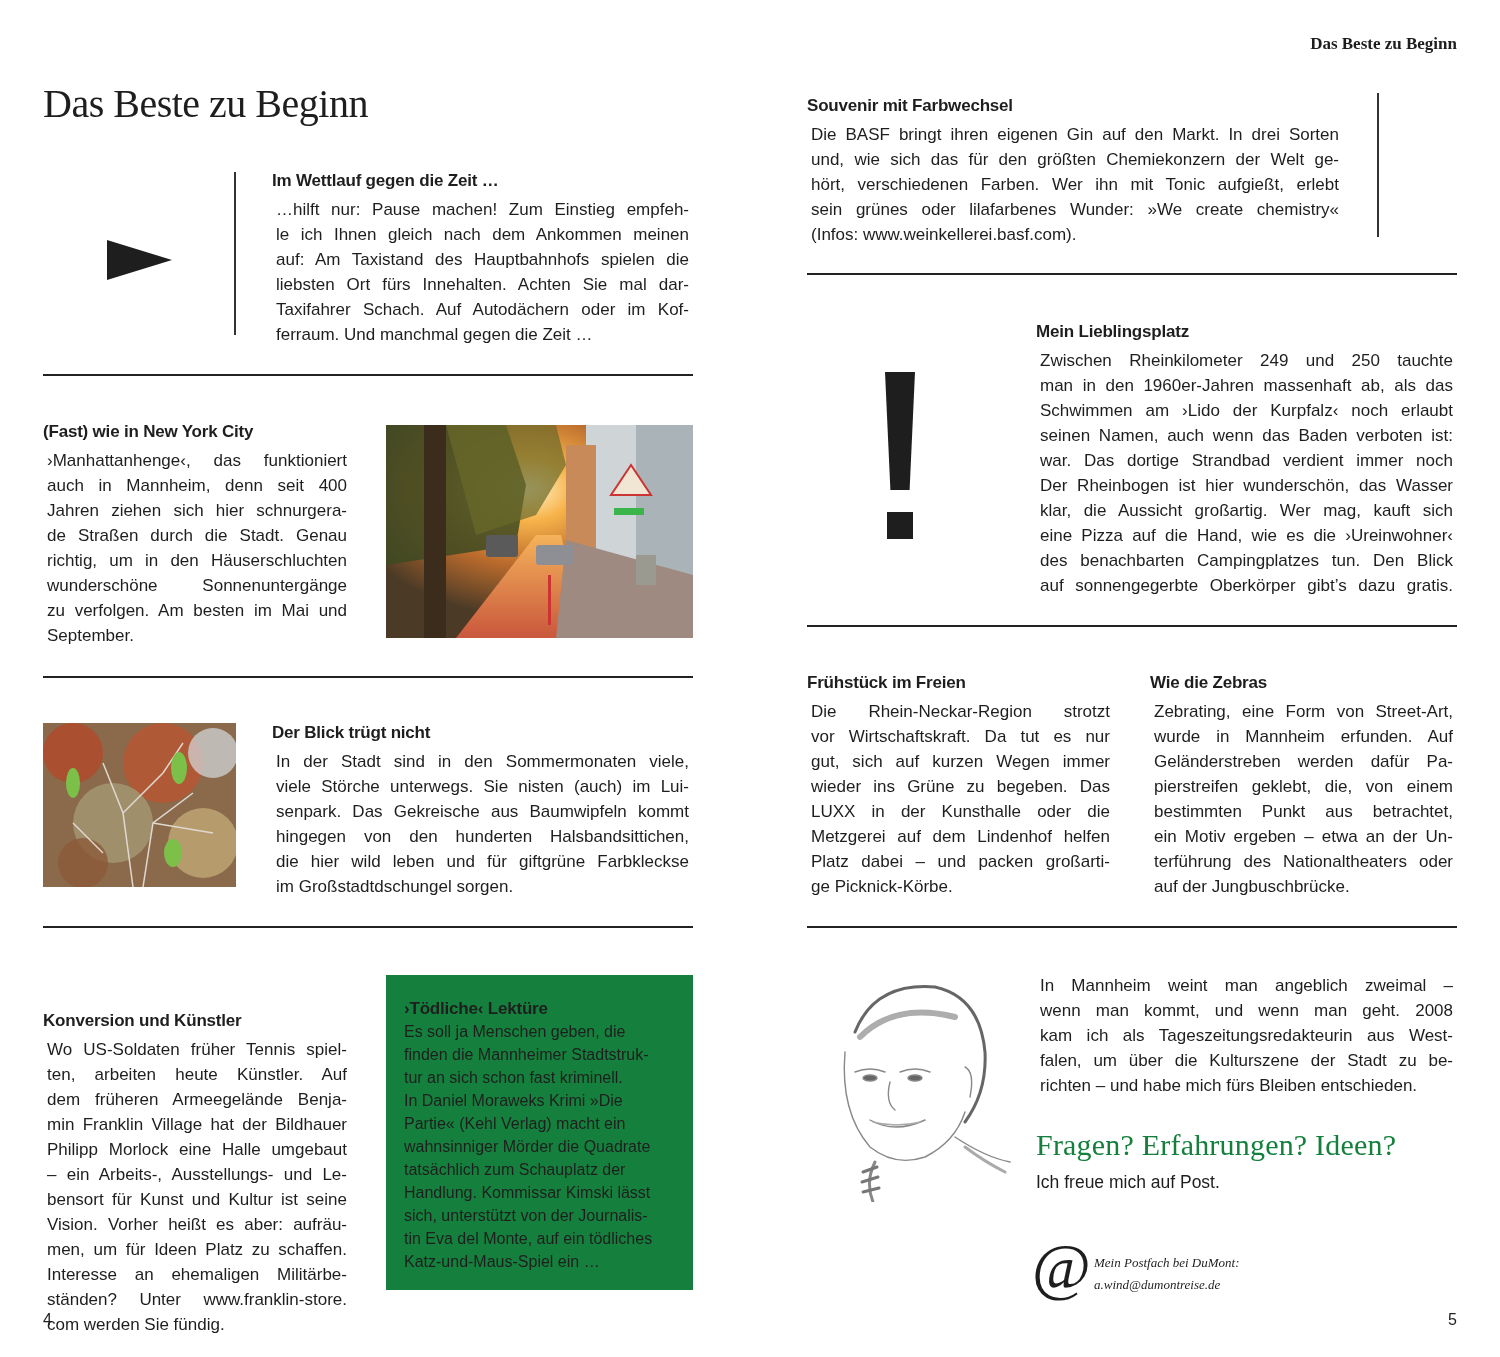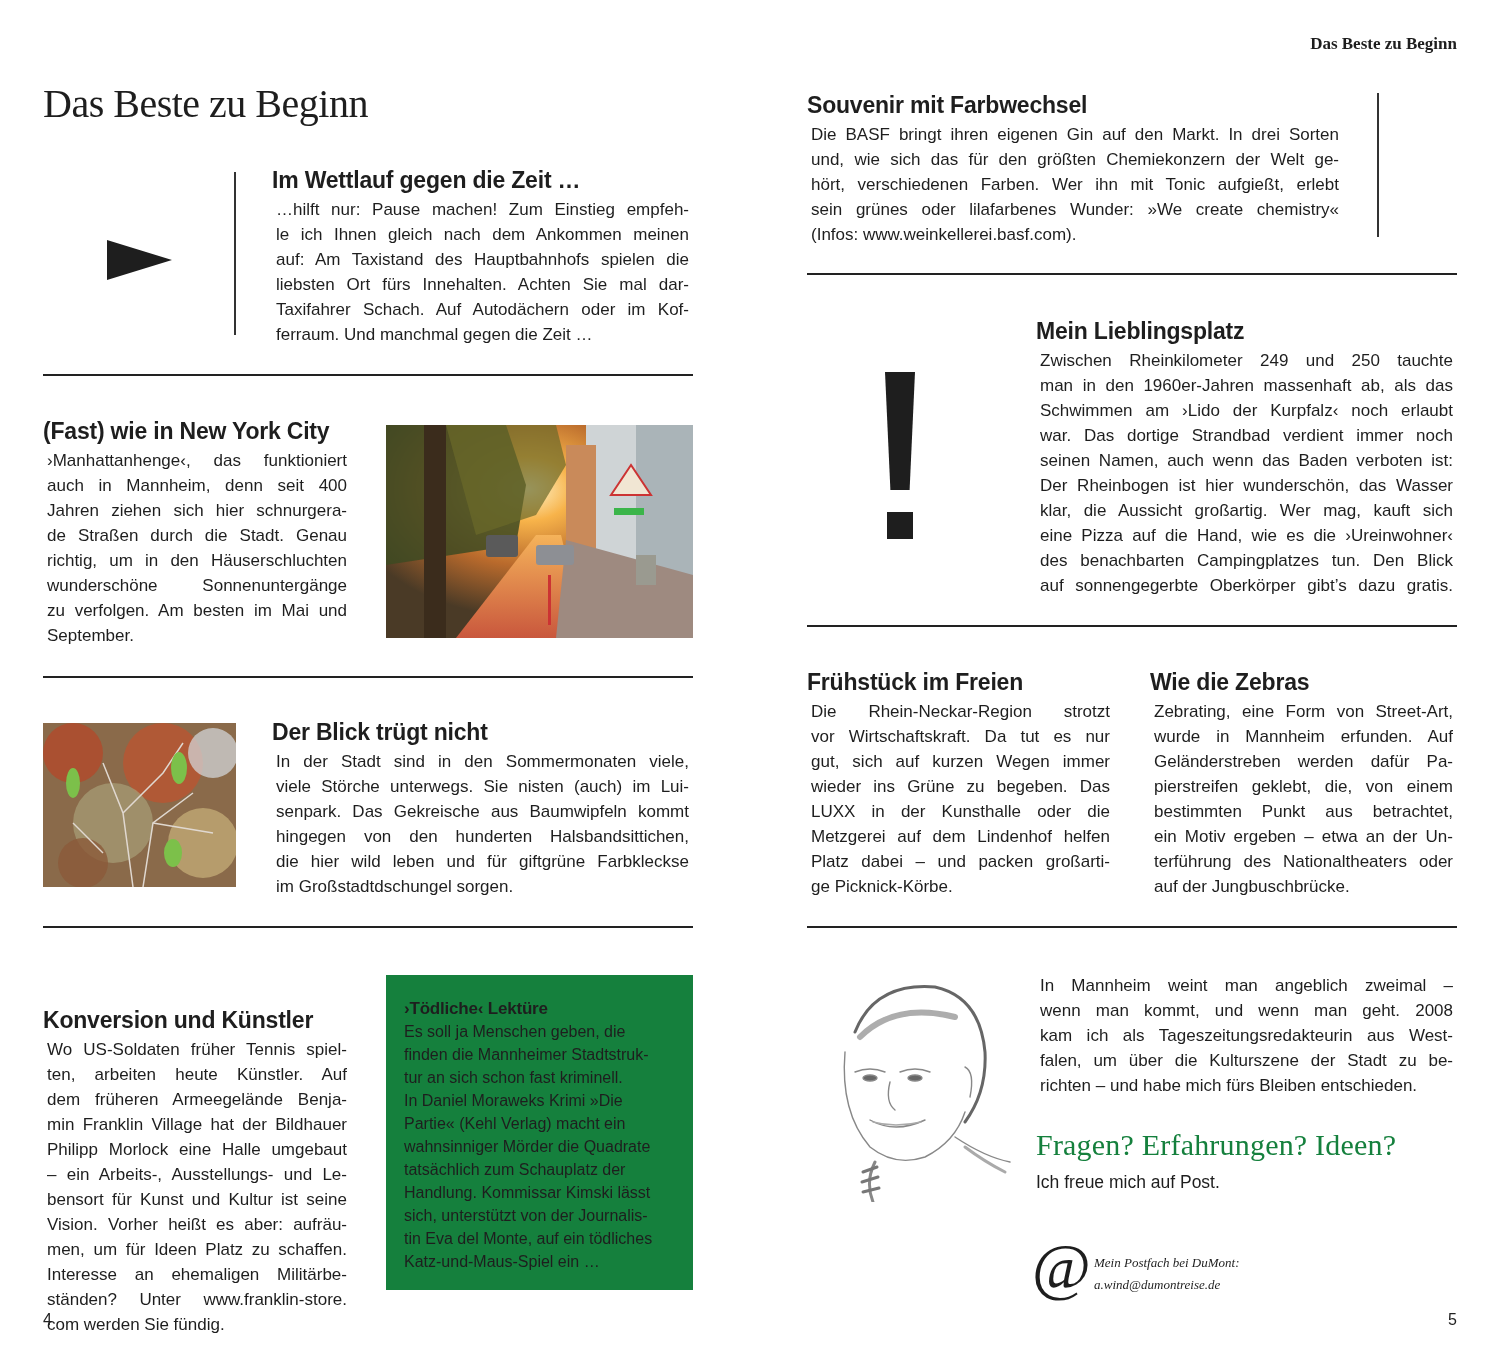--- a/index.html
+++ b/index.html
@@ -2,21 +2,21 @@
 <html><head>
 <meta charset="utf-8">
 <style>
   html, body { margin: 0; padding: 0; background: #ffffff; }
   body { width: 1500px; height: 1357px; position: relative; overflow: hidden;
          font-family: "Liberation Sans", sans-serif; color: #1e1e1e; }
   .abs { position: absolute; }
   .body-text { font-size: 17px; line-height: 25px; text-align: justify; margin: 4px; }
   .body-text .ln { display: block; text-align: justify; text-align-last: justify; white-space: nowrap; }
   .body-text .ln.last { text-align-last: left; }
-  .head { font-weight: bold; font-size: 23px; line-height: 25px; margin: 0; letter-spacing: -0.2px; }
+  .head { font-weight: bold; font-size: 17px; line-height: 25px; margin: 0; letter-spacing: -0.2px; }
   .rule { position: absolute; height: 2px; background: #222; }
   .vrule { position: absolute; width: 2px; background: #333; }
   .serif-title { font-family: "Liberation Serif", serif; }
   .running-head { font-family: "Liberation Serif", serif; font-weight: bold; font-size: 17px; }
   .page-num { font-size: 16px; color: #222; }
   .photo { position: absolute; overflow: hidden; }
   .boxed { background: #15803d; }
   .box-text { font-size: 16px; line-height: 23px; margin: 0; }
   .box-text .ln { display: block; white-space: nowrap; }
   .teal { color: #15803d; }
@@ -177,22 +177,22 @@
 <div class="rule" style="left:807px; top:273px; width:650px;"></div>
 
 <div class="abs" style="left:885px; top:372px; width:30px; height:118px; background:#1e1e1e; clip-path:polygon(0 0,100% 0,82% 100%,18% 100%);"></div>
 <div class="abs" style="left:887px; top:512px; width:26px; height:27px; background:#1e1e1e;"></div>
 <div class="abs" style="left:1036px; top:319px; width:421px;">
   <p class="head">Mein Lieblingsplatz</p>
   <p class="body-text">
     <span class="ln">Zwischen Rheinkilometer 249 und 250 tauchte</span>
     <span class="ln">man in den 1960er-Jahren massenhaft ab, als das</span>
     <span class="ln">Schwimmen am ›Lido der Kurpfalz‹ noch erlaubt</span>
+    <span class="ln">seinen Namen, auch wenn das Baden verboten ist:</span>
     <span class="ln">war. Das dortige Strandbad verdient immer noch</span>
-    <span class="ln">seinen Namen, auch wenn das Baden verboten ist:</span>
     <span class="ln">Der Rheinbogen ist hier wunderschön, das Wasser</span>
     <span class="ln">klar, die Aussicht großartig. Wer mag, kauft sich</span>
     <span class="ln">eine Pizza auf die Hand, wie es die ›Ureinwohner‹</span>
     <span class="ln">des benachbarten Campingplatzes tun. Den Blick</span>
     <span class="ln">auf sonnengegerbte Oberkörper gibt’s dazu gratis.</span>
   </p>
 </div>
 <div class="rule" style="left:807px; top:625px; width:650px;"></div>
 
 <div class="abs" style="left:807px; top:670px; width:307px;">

